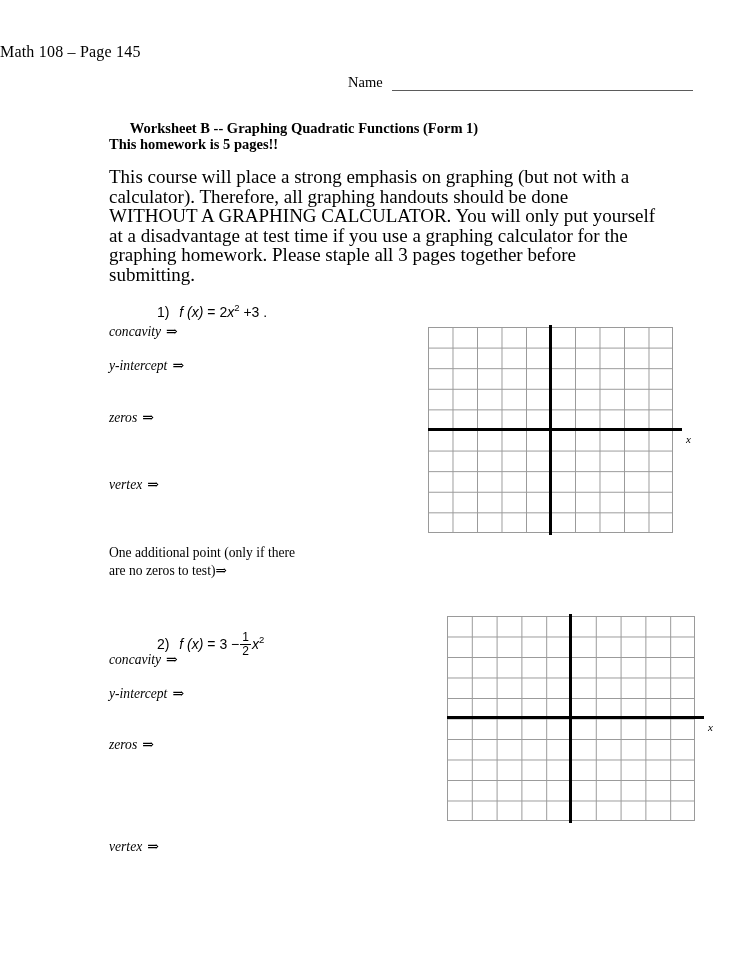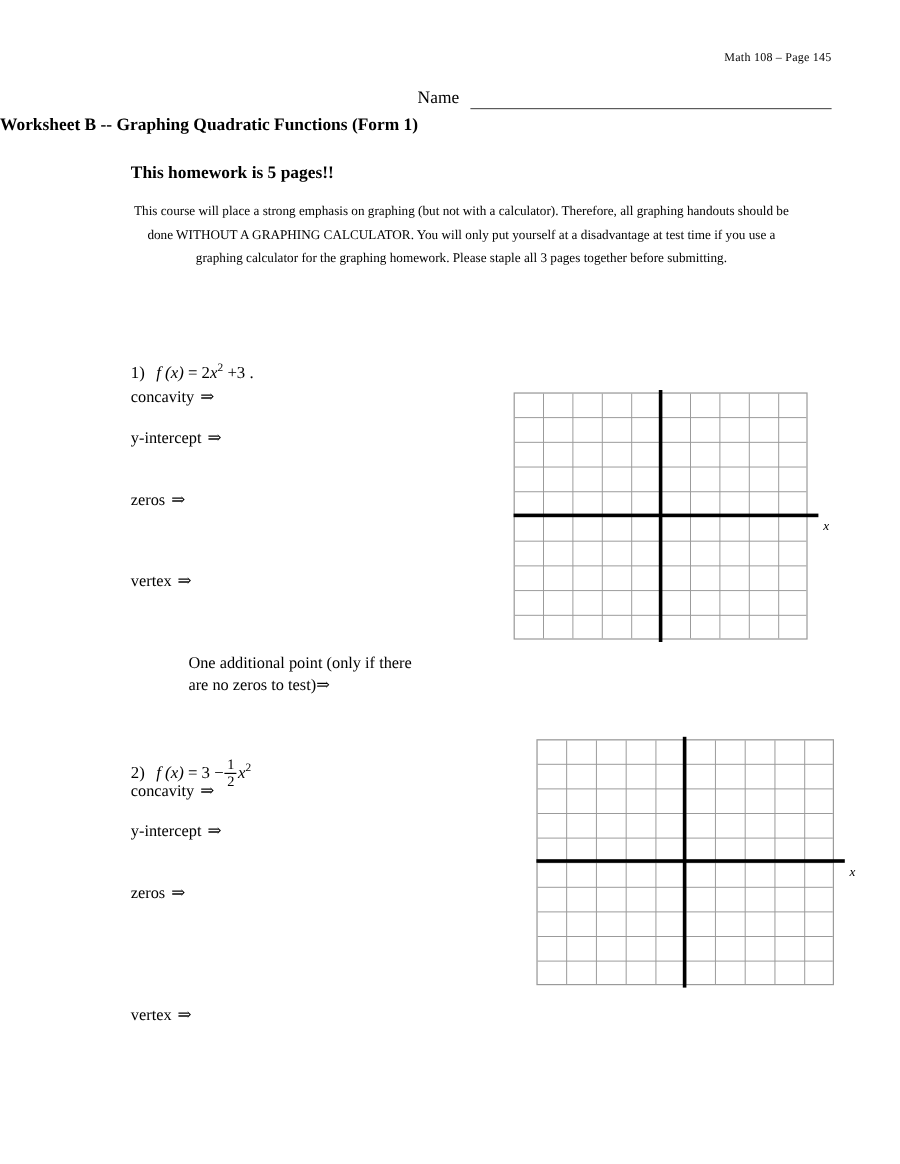--- a/index.html
+++ b/index.html
@@ -21,22 +21,22 @@
     width: 750px;
     height: 970px;
   }
 
   
   .course-header {
     position: absolute;
     left: 0;
     top: 43px;
     width: 693px;
-    text-align: right;
-    font-size: 10px;
+    text-align: left;
+    font-size: 16px;
     letter-spacing: 0.2px;
   }
 
   .name-row {
     position: absolute;
     left: 348px;
     top: 74px;
     width: 345px;
     height: 20px;
   }
@@ -52,60 +52,62 @@
     left: 44px;
     top: 16px;
     width: 301px;
     height: 1px;
     background: #5b5b5b;
   }
 
   .worksheet-title {
     position: absolute;
     left: 0;
-    top: 96px;
+    top: 120px;
     width: 608px;
+    text-align: center;
     font-size: 14.5px;
     font-weight: bold;
   }
 
   .homework-note {
     position: absolute;
     left: 109px;
     top: 136px;
     font-size: 14.5px;
     font-weight: bold;
   }
 
   .intro-paragraph {
     position: absolute;
     left: 109px;
     top: 167px;
     width: 551px;
-    font-size: 11px;
+    font-size: 19px;
     line-height: 19.6px;
-    text-align: center;
+    text-align: left;
   }
 
   .instruction-line {
     position: absolute;
     left: 109px;
     top: 264px;
     width: 580px;
     font-size: 13.6px;
   }
 
   
   .problem-number {
     font-size: 14px;
   }
   .formula {
-    font-family: Liberation Serif, serif;
+    font-family: Liberation Sans, sans-serif;
     font-size: 14px;
     white-space: nowrap;
+    margin-left: 48px;
   }
   .fx { font-style: italic; }
   .var { font-style: italic; }
   .sup {
     font-size: 9.5px;
     vertical-align: super;
     font-style: normal;
   }
   .frac {
     display: inline-block;
@@ -117,20 +119,21 @@
     position: relative;
     top: -1px;
   }
   .frac .num { display: block; padding: 0 2px; }
   .frac .den { display: block; padding: 0 2px; border-top: 1px solid #000; }
 
   .keyitem {
     position: absolute;
     font-size: 13.6px;
     white-space: nowrap;
+    font-style: italic;
   }
   .keyitem .arrow {
     font-size: 14px;
     padding-left: 5px;
   }
   .addpoint {
     position: absolute;
     font-size: 13.6px;
     line-height: 18px;
   }
@@ -204,21 +207,21 @@
   </div>
 
   <div class="keyitem" style="left:109px; top:409px;">
     <span>zeros</span><span class="arrow">⇒</span>
   </div>
 
   <div class="keyitem" style="left:109px; top:476px;">
     <span>vertex</span><span class="arrow">⇒</span>
   </div>
 
-  <div class="addpoint" style="left:109px; top:544px; width:250px;margin-left:48px;">
+  <div class="addpoint" style="left:109px; top:544px; width:250px;">
     <span>One additional point (only if there</span><br>
     <span>are no zeros to test)</span><span>⇒</span>
   </div>
 
   <div class="graph" style="left:428px; top:327px; width:262px; height:210px;">
     <div class="grid" style="width:245px; height:206px;
                 background-size: 24.5px 20.6px, 24.5px 20.6px;
                 background-position: -1px 0px, 0px -1px;"></div>
     <div class="axis-x" style="left:0px; top:101px; width:254px;"></div>
     <div class="axis-y" style="left:121px; top:-2px; height:210px;"></div>

